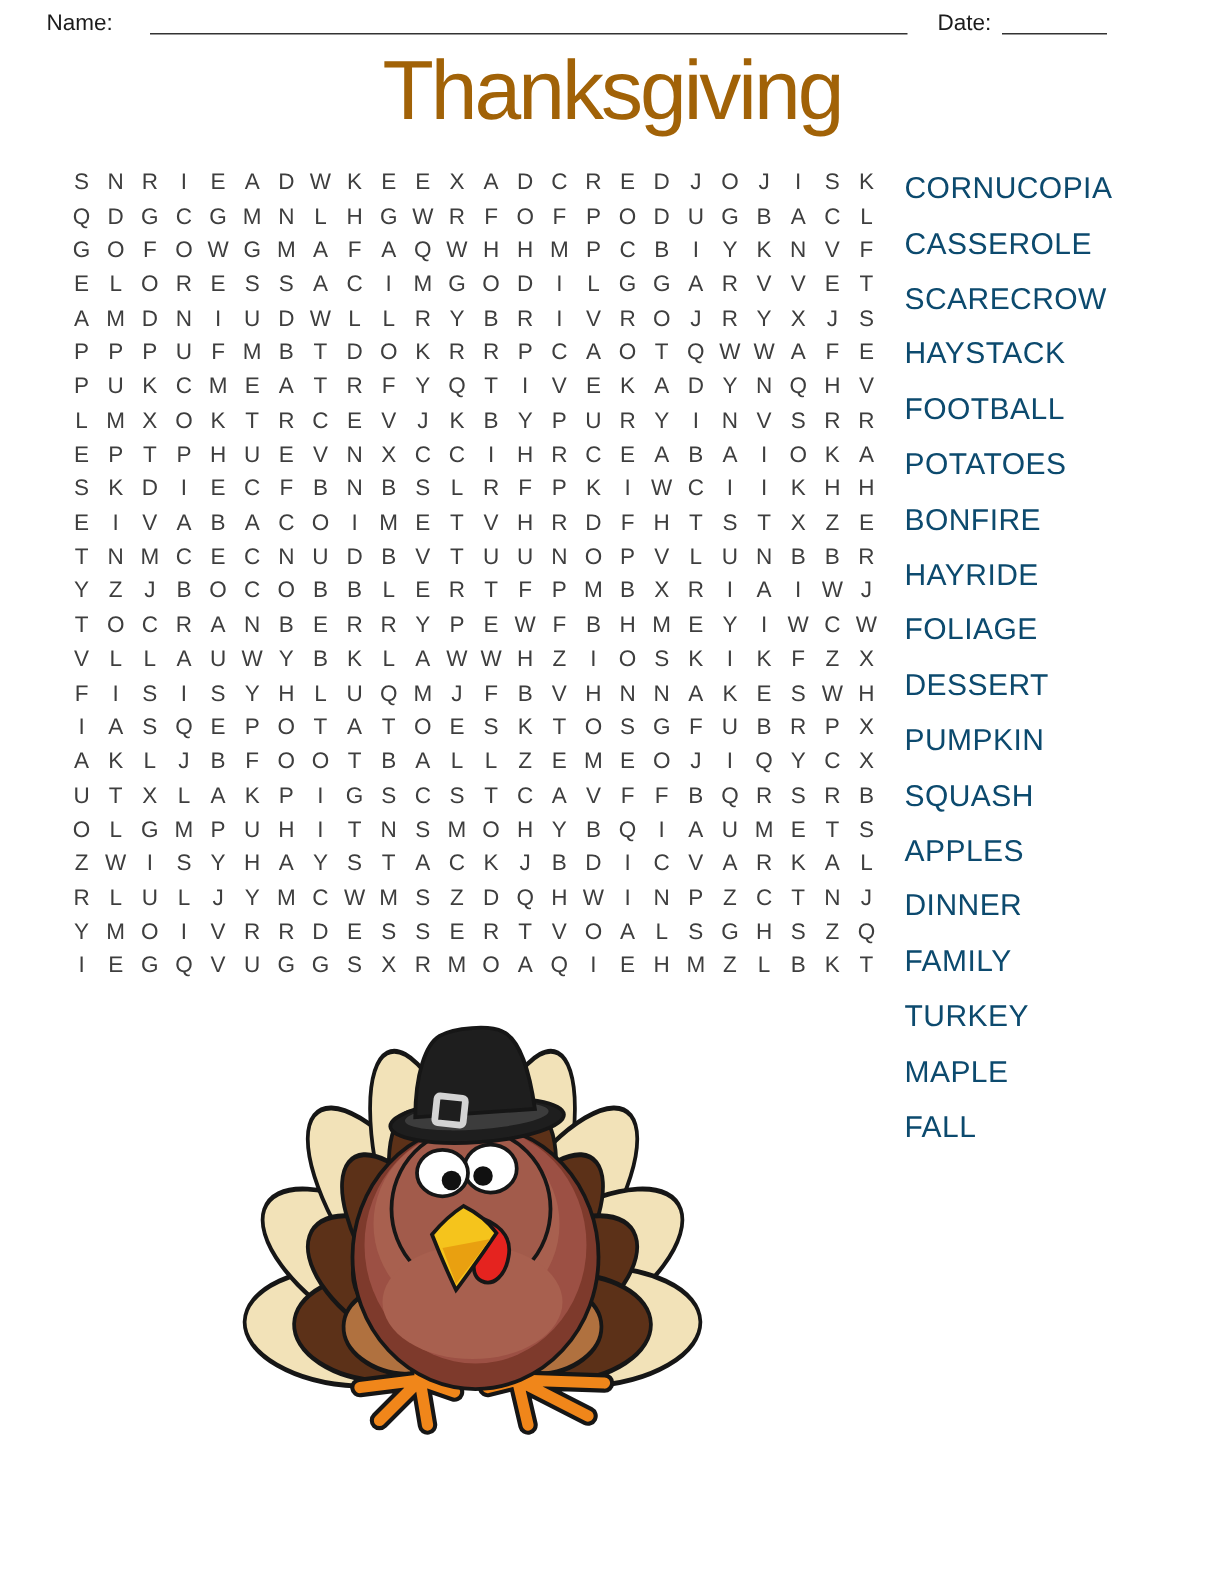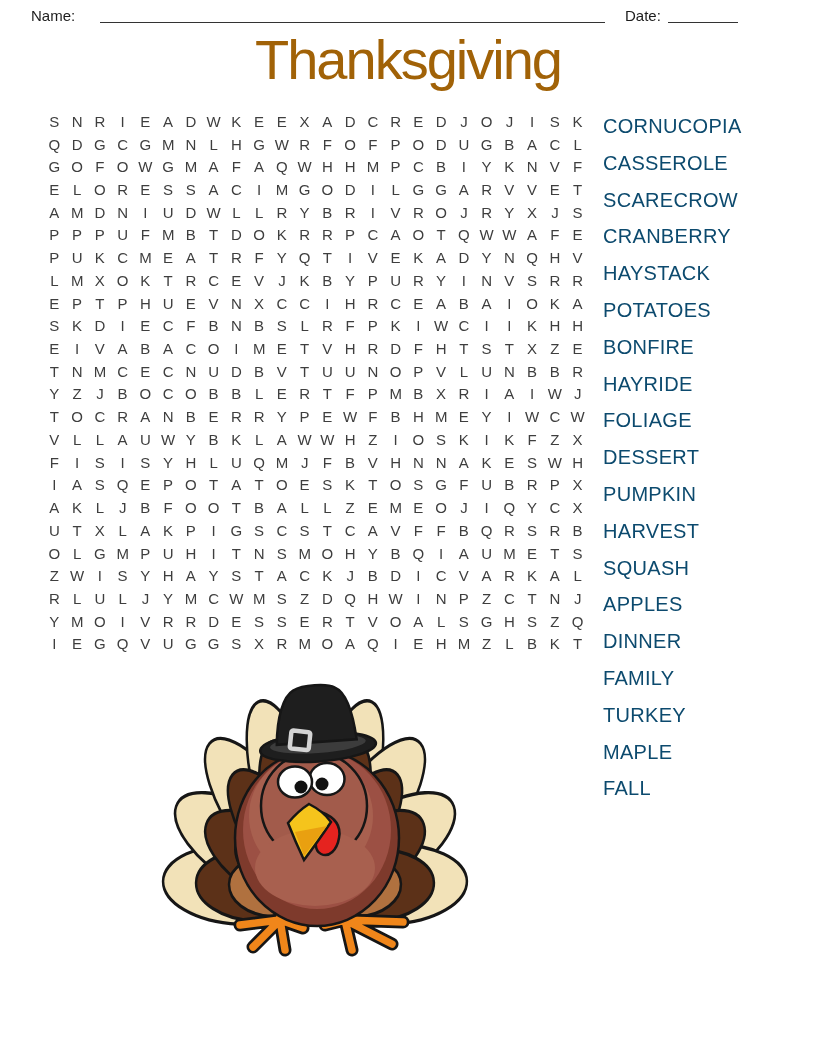--- a/index.html
+++ b/index.html
@@ -616,29 +616,28 @@
     <span class="cell">L</span>
     <span class="cell">B</span>
     <span class="cell">K</span>
     <span class="cell">T</span>
   </div>
 
 <div class="abs words">
     <div class="word">CORNUCOPIA</div>
     <div class="word">CASSEROLE</div>
     <div class="word">SCARECROW</div>
-    <div class="word">CRANBERRY</div>
     <div class="word">HAYSTACK</div>
+    <div class="word">FOOTBALL</div>
     <div class="word">POTATOES</div>
     <div class="word">BONFIRE</div>
     <div class="word">HAYRIDE</div>
     <div class="word">FOLIAGE</div>
     <div class="word">DESSERT</div>
     <div class="word">PUMPKIN</div>
-    <div class="word">HARVEST</div>
     <div class="word">SQUASH</div>
     <div class="word">APPLES</div>
     <div class="word">DINNER</div>
     <div class="word">FAMILY</div>
     <div class="word">TURKEY</div>
     <div class="word">MAPLE</div>
     <div class="word">FALL</div>
   </div>
 
 <svg class="abs turkey" width="330" height="300" viewBox="0 0 330 300">

